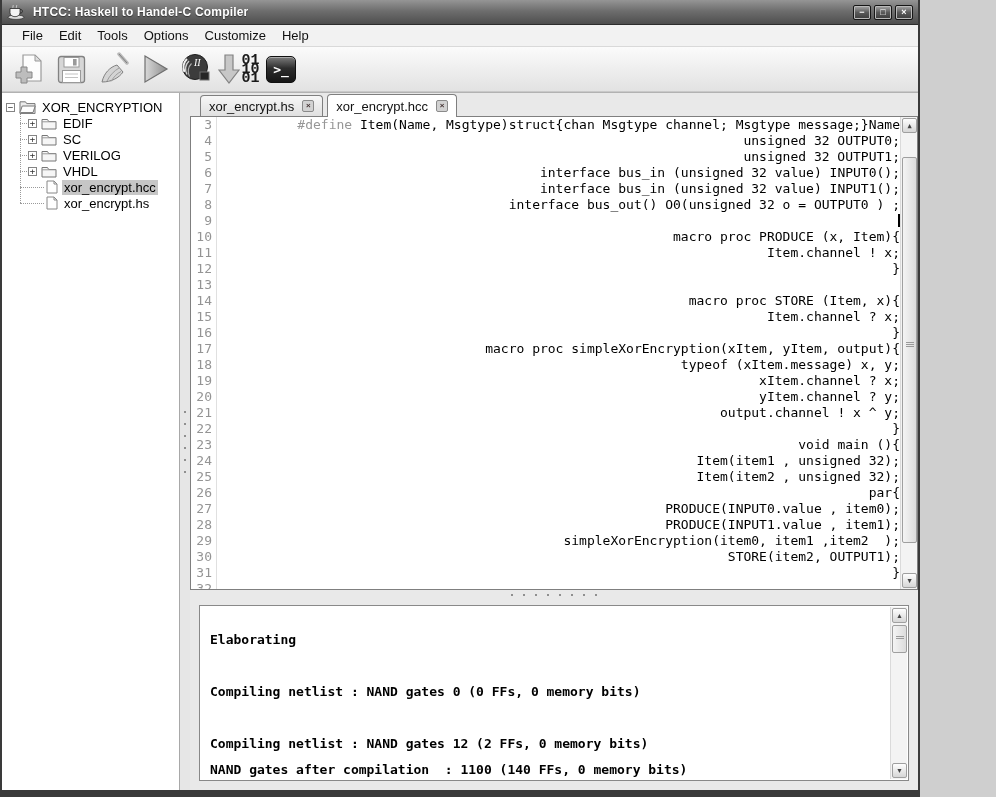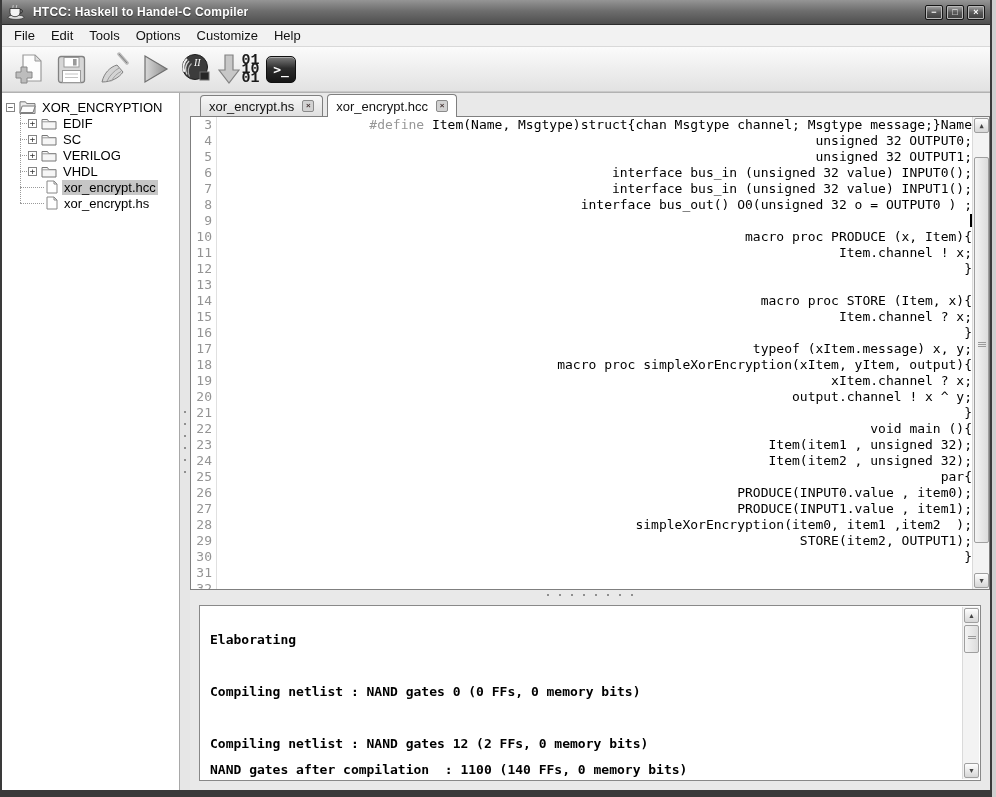--- a/index.html
+++ b/index.html
@@ -1,38 +1,38 @@
 <!DOCTYPE html>
 <html><head>
 <meta charset="utf-8">
 <style>
   * { margin:0; padding:0; box-sizing:border-box; }
   html,body { background:#cfcfcf; }
   .window{
-    width:992px; height:797px; position:relative;
+    width:920px; height:797px; position:relative;
     display:flex; flex-direction:column;
     border-left:2px solid #3a3a3a; border-right:2px solid #3a3a3a; border-bottom:7px solid #3a3a3a;
     background:#e9e9e9; font-family:"Liberation Sans", sans-serif; overflow:hidden;
   }
   
   .titlebar{
     height:25px; flex:0 0 25px; display:flex; align-items:center; padding:0 5px;
     background:linear-gradient(#959595,#6e6e6e 45%,#4e4e4e);
     border-bottom:1px solid #2d2d2d;
   }
   .title-text{ color:#fff; font-size:12px; font-weight:bold; margin-left:6px; text-shadow:0 1px 1px #333; letter-spacing:.2px; }
   .title-spacer{ flex:1; }
   .win-btn{
     width:18px; height:15px; margin-left:3px; border:1px solid #161616; border-radius:2px;
     background:linear-gradient(#a8a8a8,#5a5a5a 50%,#3c3c3c);
     box-shadow:inset 0 0 0 1px #b9b9b9;
     color:#fff; font-size:9px; font-weight:bold; text-align:center; line-height:13px; cursor:default;
   }
   
-  .menubar{ height:22px; flex:0 0 22px; background:#f2f2f2; border-bottom:1px solid #d9d9d9; display:flex; align-items:center; padding-left:4px; }
+  .menubar{ height:22px; flex:0 0 22px; background:#f2f2f2; border-bottom:1px solid #d9d9d9; display:flex; align-items:center; padding-left:12px; }
   .menu-item{ font-size:13px; color:#111; padding:2px 8px; }
   
   .toolbar{ height:45px; flex:0 0 45px; background:linear-gradient(#fbfbfb,#e2e2e2); border-bottom:1px solid #c9c9c9; display:flex; align-items:center; padding-left:6px; }
   .tool-btn{ width:42px; height:40px; display:flex; align-items:center; justify-content:center; position:relative; }
   .bin-wrap{ display:flex; align-items:center; gap:1px; }
   .bin-digits{ display:flex; flex-direction:column; font-family:Liberation Mono, monospace; font-size:15px; font-weight:bold; line-height:9px; color:#1a1a1a; }
   .term-icon{
     width:30px; height:27px; border-radius:5px; border:1px solid #101010;
     background:linear-gradient(#7c7c7c,#2d2d2d 45%,#161616);
     box-shadow:inset 0 1px 0 #aaa;
@@ -320,23 +320,24 @@
             <div class="code-line"><span class="code-text">interface bus_in (unsigned 32 value) INPUT1();</span></div>
             <div class="code-line"><span class="code-text">interface bus_out() O0(unsigned 32 o = OUTPUT0 ) ;</span></div>
             <div class="code-line"><span class="caret"></span><span class="code-text"></span></div>
             <div class="code-line"><span class="code-text"> macro proc PRODUCE (x, Item){</span></div>
             <div class="code-line"><span class="code-text">     Item.channel ! x;</span></div>
             <div class="code-line"><span class="code-text">}</span></div>
             <div class="code-line"><span class="code-text"></span></div>
             <div class="code-line"><span class="code-text"> macro proc STORE (Item, x){</span></div>
             <div class="code-line"><span class="code-text">     Item.channel ? x;</span></div>
             <div class="code-line"><span class="code-text">}</span></div>
+            <div class="code-line"><span class="code-text">macro proc simpleXorEncryption(xItem, yItem, output){</span></div>
             <div class="code-line"><span class="code-text">     typeof (xItem.message) x, y;</span></div>
-            <div class="code-line"><span class="code-text">macro proc simpleXorEncryption(xItem, yItem, output){</span></div>
             <div class="code-line"><span class="code-text">     xItem.channel ? x;</span></div>
+            <div class="code-line"><span class="code-text">     yItem.channel ? y;</span></div>
             <div class="code-line"><span class="code-text">     output.channel ! x ^ y;</span></div>
             <div class="code-line"><span class="code-text">}</span></div>
             <div class="code-line"><span class="code-text">void main (){</span></div>
             <div class="code-line"><span class="code-text">     Item(item1 , unsigned 32);</span></div>
             <div class="code-line"><span class="code-text">     Item(item2 , unsigned 32);</span></div>
             <div class="code-line"><span class="code-text">     par{</span></div>
             <div class="code-line"><span class="code-text">      PRODUCE(INPUT0.value , item0);</span></div>
             <div class="code-line"><span class="code-text">      PRODUCE(INPUT1.value , item1);</span></div>
             <div class="code-line"><span class="code-text">      simpleXorEncryption(item0, item1 ,item2  );</span></div>
             <div class="code-line"><span class="code-text">      STORE(item2, OUTPUT1);</span></div>

